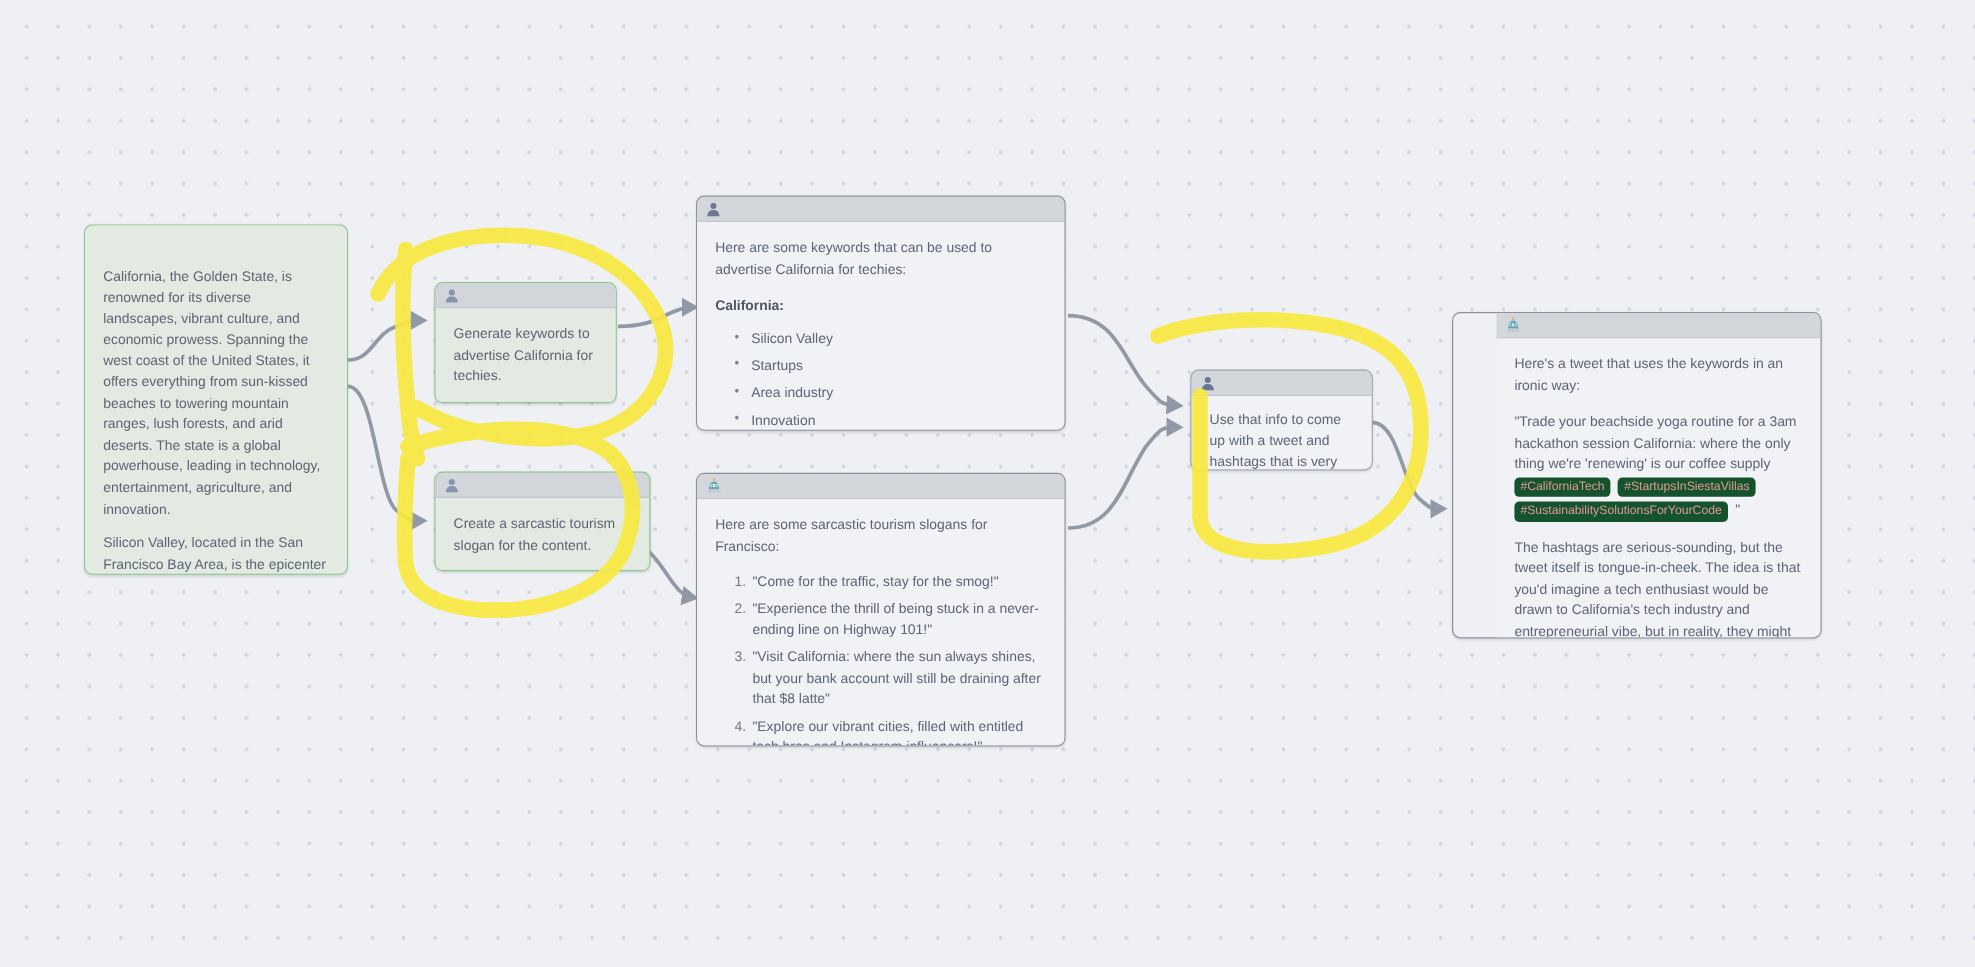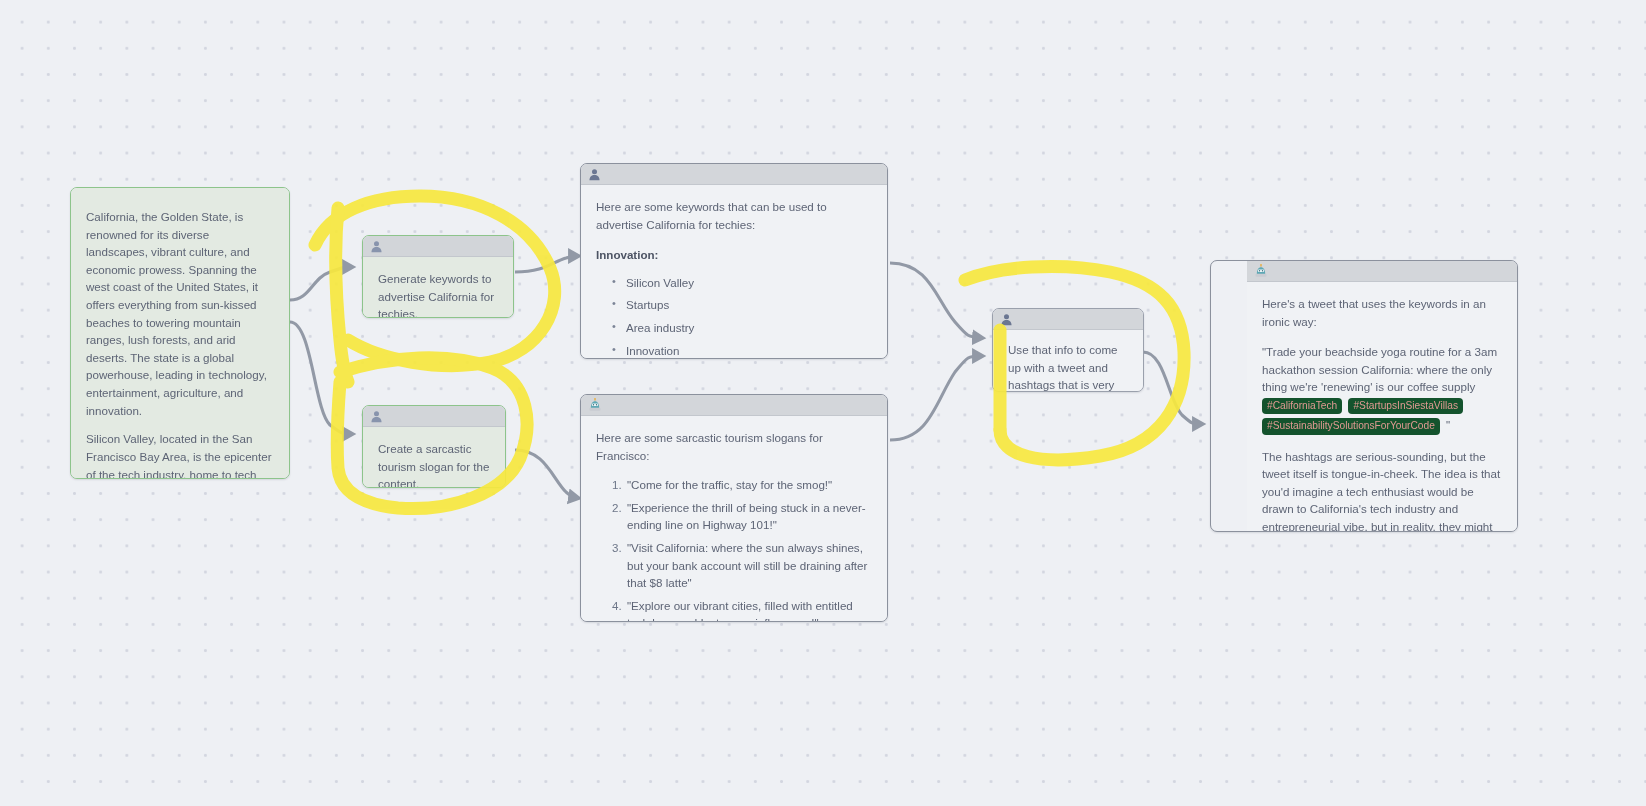--- a/index.html
+++ b/index.html
@@ -131,39 +131,39 @@
                C504,494 450,512 398,508 C358,504 340,490 338,468
                C336,440 338,408 340,382"></path>
 
       <path d="M965,280 C1000,266 1060,262 1110,272 C1158,282 1182,306 1184,352
                C1186,404 1160,446 1100,456 C1040,466 1000,456 1000,430"></path>
       <path d="M1000,430 C1000,402 1000,360 1000,330"></path>
     </g>
   </svg>
 
   <div class="node green" style="left:70px; top:187px; width:220px; height:292px;">
-    <div class="node-body" style="padding-top:20px; height:100%;">
+    <div class="node-body" style="padding-top:34px; height:100%;">
       <p>California, the Golden State, is renowned for its diverse landscapes, vibrant culture, and economic prowess. Spanning the west coast of the United States, it offers everything from sun-kissed beaches to towering mountain ranges, lush forests, and arid deserts. The state is a global powerhouse, leading in technology, entertainment, agriculture, and innovation.</p>
       <p>Silicon Valley, located in the San Francisco Bay Area, is the epicenter of the tech industry, home to tech giants like Apple, Google, and Facebook. This region attracts talent from all over the world, driving advancements in technology and shaping the future of digital innovation. Nearby, San Francisco is known for its iconic Golden Gate Bridge, historic cable</p>
     </div>
   </div>
 
-  <div class="node green" style="left:362px; top:235px; width:152px; height:83px;">
+  <div class="node green" style="left:362px; top:235px; width:152px; height:101px;">
     <div class="node-head">
       <svg class="icon" width="13" height="13" viewBox="0 0 16 16">
         <circle cx="8" cy="4.6" r="3.1" fill="#8894ad"></circle>
         <path d="M1.8 15 C1.8 10.6 4.6 8.6 8 8.6 C11.4 8.6 14.2 10.6 14.2 15 Z" fill="#8894ad"></path>
       </svg>
     </div>
     <div class="node-body">
       <p>Generate keywords to advertise California for techies.</p>
     </div>
   </div>
 
-  <div class="node green" style="left:362px; top:393px; width:144px; height:83px;margin-top:12px;">
+  <div class="node green" style="left:362px; top:393px; width:180px; height:83px;">
     <div class="node-head">
       <svg class="icon" width="13" height="13" viewBox="0 0 16 16">
         <circle cx="8" cy="4.6" r="3.1" fill="#8894ad"></circle>
         <path d="M1.8 15 C1.8 10.6 4.6 8.6 8 8.6 C11.4 8.6 14.2 10.6 14.2 15 Z" fill="#8894ad"></path>
       </svg>
     </div>
     <div class="node-body">
       <p>Create a sarcastic tourism slogan for the content.</p>
     </div>
   </div>
@@ -171,21 +171,21 @@
   <div class="node gray" style="left:580px; top:163px; width:308px; height:196px;">
     <div class="node-head">
       <svg class="icon" width="13" height="13" viewBox="0 0 16 16">
         <circle cx="8" cy="4.6" r="3.1" fill="#6b7792"></circle>
         <path d="M1.8 15 C1.8 10.6 4.6 8.6 8 8.6 C11.4 8.6 14.2 10.6 14.2 15 Z" fill="#6b7792"></path>
       </svg>
     </div>
     <div class="node-body" style="height:174px;">
       <p class="lead">Here are some keywords that can be used to advertise California for techies:</p>
       <p style="margin-bottom:4px;">
-        <strong>Innovation:</strong>
+        <strong>California:</strong>
       </p>
       <ul class="bullets">
         <li>Silicon Valley</li>
         <li>Startups</li>
         <li>Area industry</li>
         <li>Innovation</li>
 
       </ul>
     </div>
   </div>

